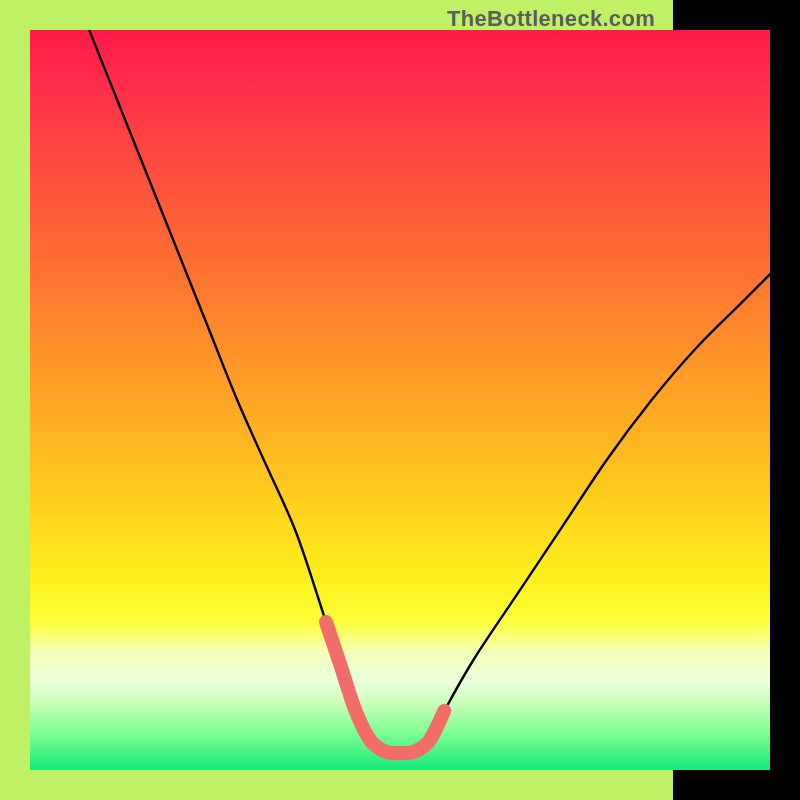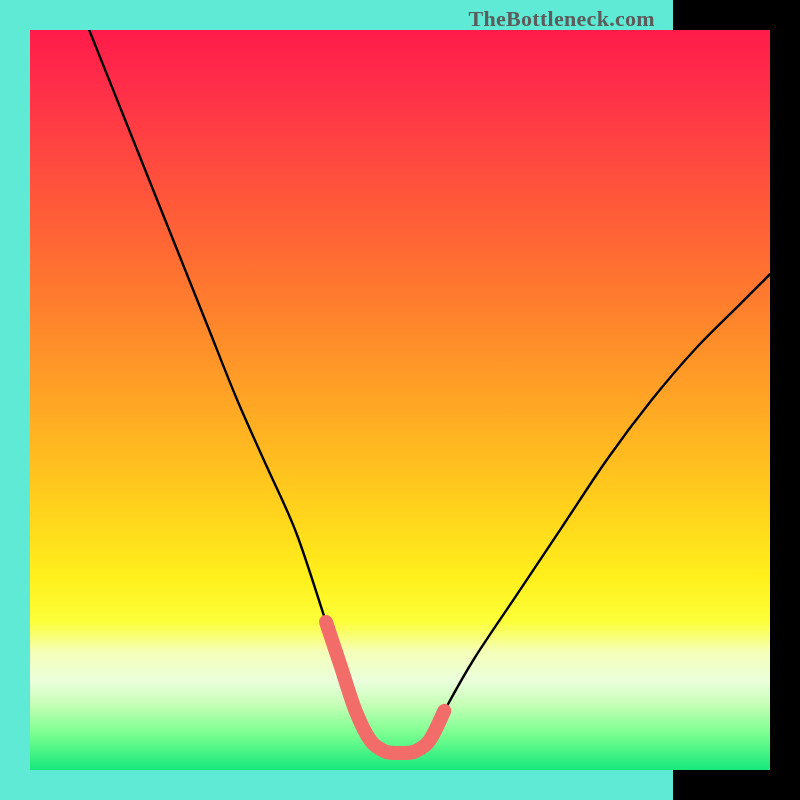--- a/index.html
+++ b/index.html
@@ -8,22 +8,21 @@
     width: 800px;
     height: 800px;
     background: #000;
     overflow: hidden;
     font-family: Arial, Helvetica, sans-serif;
   }
   .frame {
     position: relative;
     width: 673px;
     height: 800px;
-    background: #5eead4;
-    font-family: Liberation Serif, serif;
+    background: #bef264;
   }
   .watermark {
     position: absolute;
     top: 6px;
     right: 18px;
     color: #5c5c5c;
     font-size: 22px;
     font-weight: 600;
     letter-spacing: 0.3px;
     z-index: 5;

